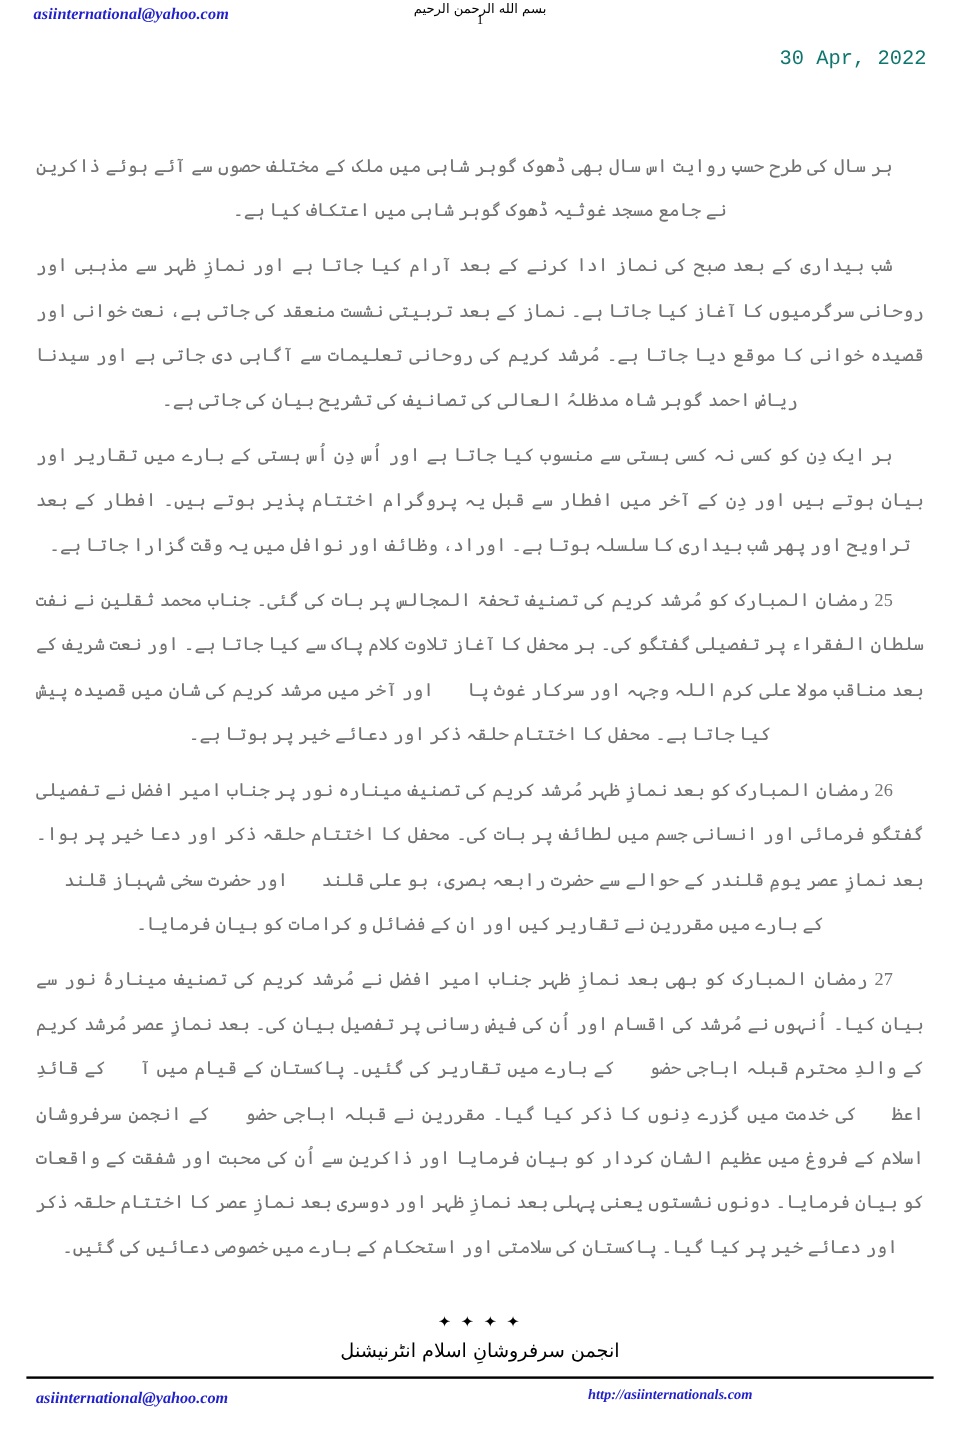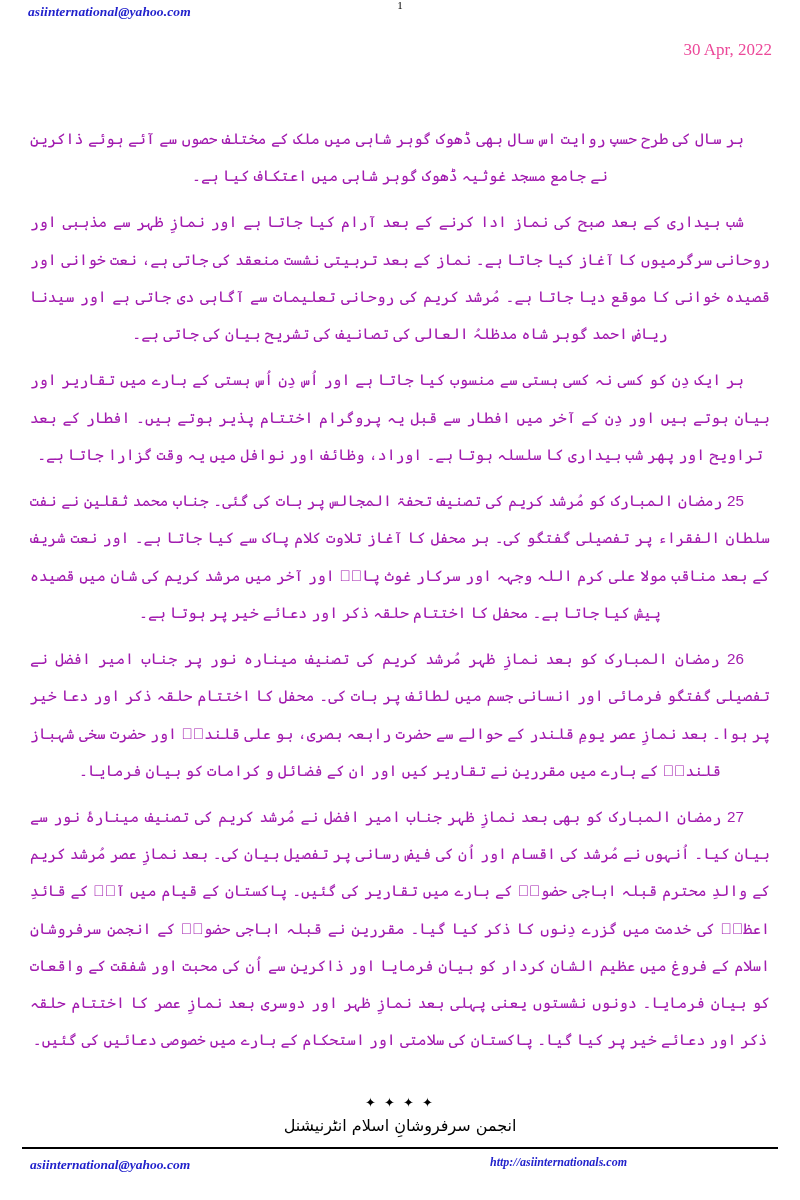--- a/index.html
+++ b/index.html
@@ -68,23 +68,23 @@
     line-height: 1;
     margin-top: -2px;
     direction: ltr;
   }
 
   .doc-date {
     position: absolute;
     top: 40px;
     right: 28px;
     direction: ltr;
-    font-family: Liberation Serif, serif;
+    font-family: Liberation Mono, monospace;
     font-size: 17px;
-    color: #ec4899;
+    color: #0f766e;
     white-space: nowrap;
   }
 
   .doc-title {
     position: absolute;
     top: 36px;
     left: 0;
     width: 800px;
     text-align: center;
     font-family: "DejaVu Sans", sans-serif;
@@ -100,25 +100,25 @@
     position: absolute;
     top: 120px;
     left: 30px;
     width: 740px;
     direction: rtl;
     text-align: justify;
     text-align-last: center;
   }
 
   .para {
-    font-family: Liberation Sans, sans-serif;
+    font-family: Liberation Serif, serif;
     font-size: 15.2px;
     line-height: 2.45;
     margin: 0 0 9px 0;
-    color: #a21caf;
+    color: #737373;
     text-indent: 26px;
     text-align: justify;
   }
 
   
   .ornament-row {
     position: absolute;
     top: 1096px;
     left: 0;
     width: 800px;
@@ -187,20 +187,21 @@
 </head>
 <body>
 
 <div class="page">
 
   <div class="masthead">
 
     <div class="header-email">asiinternational@yahoo.com</div>
 
     <div class="bismillah-block">
+      <div class="bismillah">بسم الله الرحمن الرحيم</div>
       <div class="page-number">1</div>
     </div>
 
     <div class="doc-date">30 Apr, 2022</div>
 
   </div>
 
   <div class="article-body">
     <p class="para">ہر سال کی طرح حسبِ روایت اس سال بھی ڈھوک گوہر شاہی میں ملک کے مختلف حصوں سے آئے ہوئے ذاکرین نے جامع مسجد غوثیہ ڈھوک گوہر شاہی میں اعتکاف کیا ہے۔</p>
     <p class="para">شب بیداری کے بعد صبح کی نماز ادا کرنے کے بعد آرام کیا جاتا ہے اور نمازِ ظہر سے مذہبی اور روحانی سرگرمیوں کا آغاز کیا جاتا ہے۔ نماز کے بعد تربیتی نشست منعقد کی جاتی ہے، نعت خوانی اور قصیدہ خوانی کا موقع دیا جاتا ہے۔ مُرشد کریم کی روحانی تعلیمات سے آگاہی دی جاتی ہے اور سیدنا ریاض احمد گوہر شاہ مدظلہُ العالی کی تصانیف کی تشریح بیان کی جاتی ہے۔</p>

